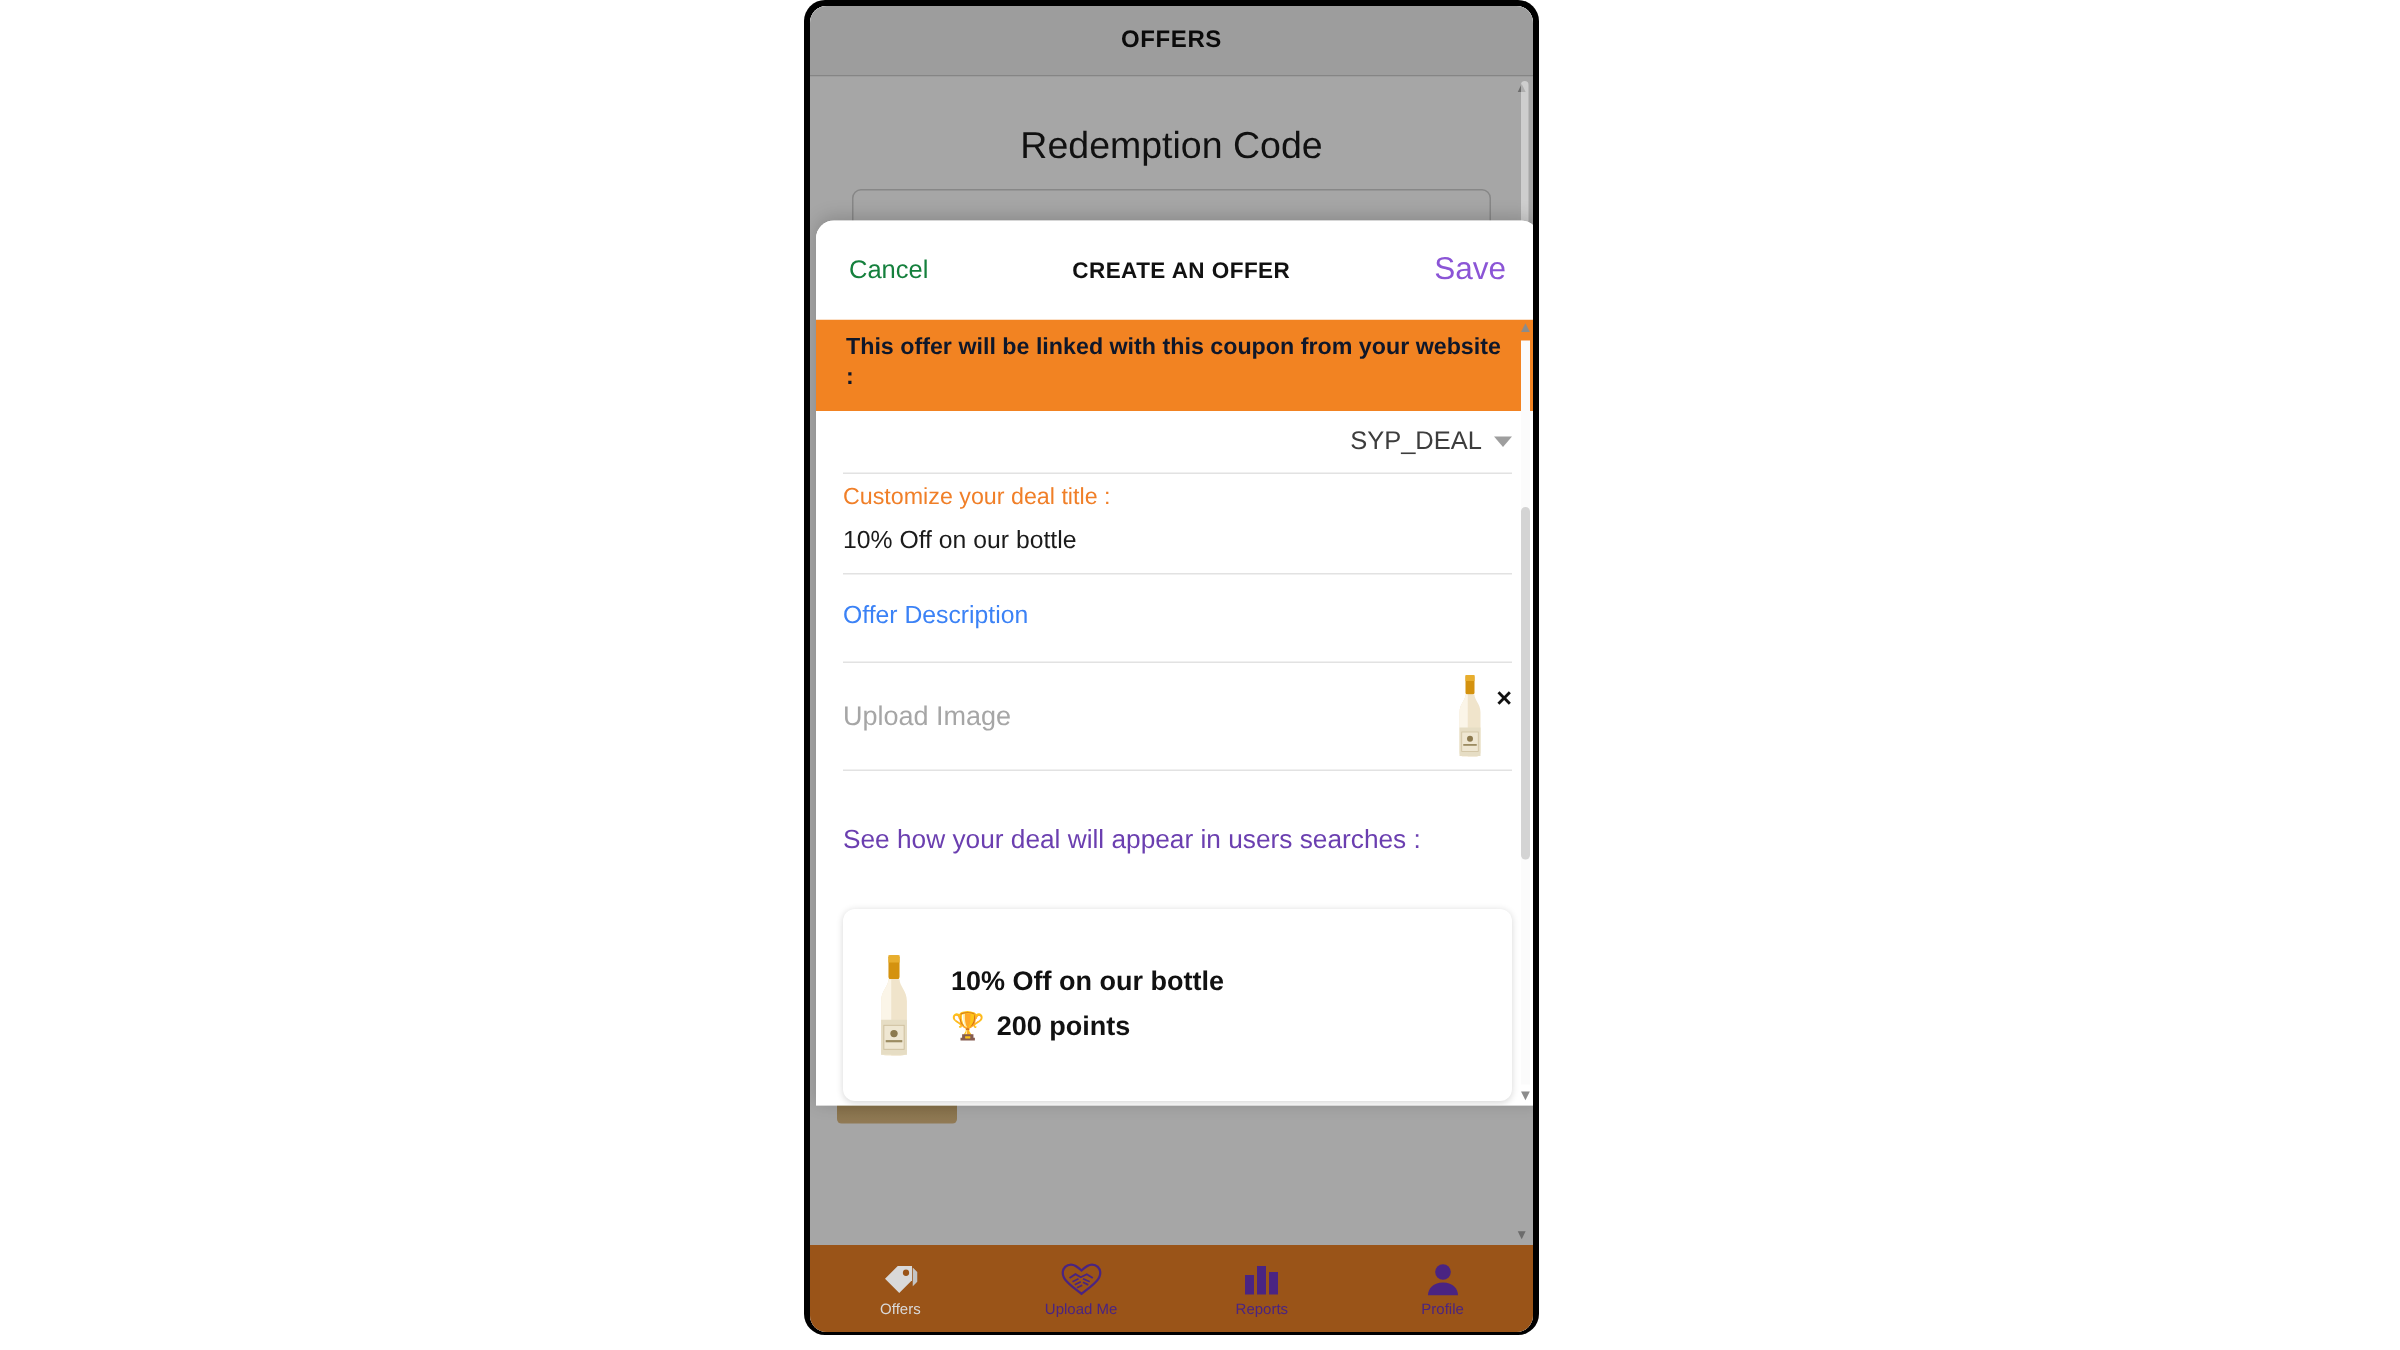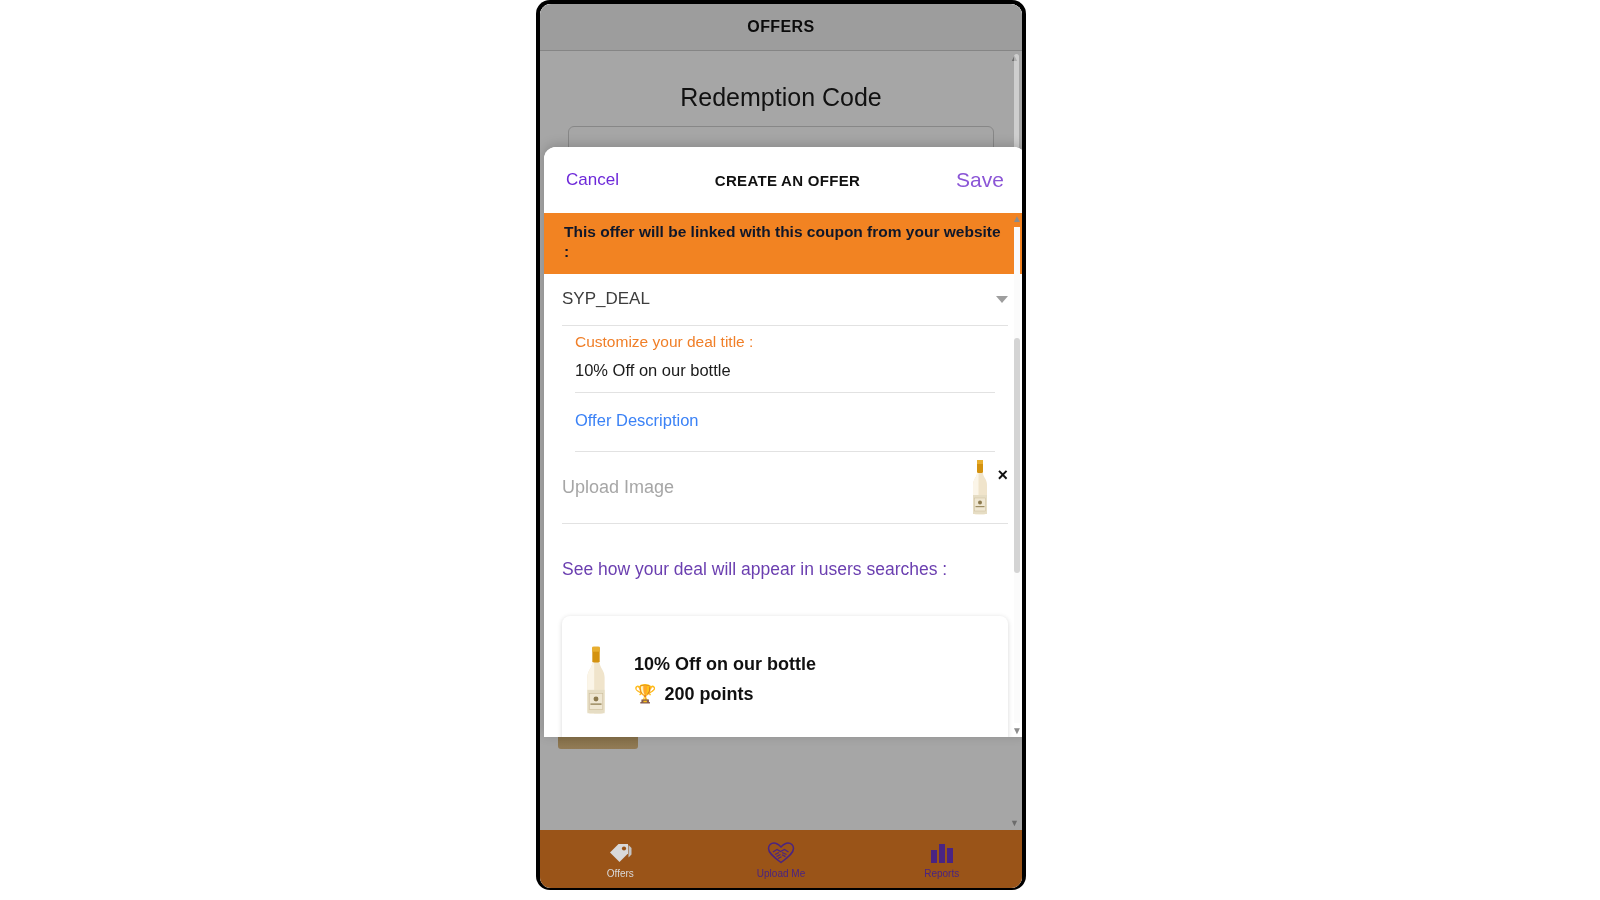--- a/index.html
+++ b/index.html
@@ -172,21 +172,21 @@
     overflow: hidden;
     box-shadow: 0 -2px 12px rgba(0,0,0,0.18);
   }
   .modal-header {
     height: 66px;
     display: flex; align-items: center; justify-content: space-between;
     padding: 0 22px;
     background: #ffffff;
   }
   .modal-cancel {
-    font-size: 17px; color: #6d28d9; cursor: pointer;
+    font-size: 17px; color: #15803d; cursor: pointer;
   }
   .modal-title {
     font-size: 15px; font-weight: bold; color: #111; letter-spacing: 0.3px;
   }
   .modal-save {
     font-size: 21px; color: #8b55d6; cursor: pointer;
   }
 
   .modal-body {
     position: absolute;
@@ -198,38 +198,38 @@
   .banner {
     background: #f28322;
     color: #0f172a;
     font-weight: bold;
     font-size: 15.5px;
     line-height: 1.32;
     padding: 9px 18px 11px 20px;
   }
 
   .coupon-select-row {
-    height: 52px;
-    display: flex; align-items: center; justify-content: space-between;
+    height: 42px;
+    display: flex; align-items: center; justify-content: flex-end;
     border-bottom: 1px solid #e2e2e2;
     margin: 0 18px;
     cursor: pointer;
   }
   .coupon-select-value {
     font-size: 17px; color: #3d3d3d; margin-right: 8px;
   }
   .caret-down {
     width: 0; height: 0;
     border-left: 6px solid transparent;
     border-right: 6px solid transparent;
     border-top: 7px solid #9e9e9e;
   }
 
   .field {
-    margin: 0 31px;
+    margin: 0 18px;
     border-bottom: 1px solid #e2e2e2;
     padding: 7px 0 9px 0;
   }
   .field-label {
     font-size: 15.5px; color: #f07f28; margin-bottom: 6px;
   }
   .field-value {
     font-size: 16.5px; color: #1b1b1b; padding: 4px 0 3px 0;
   }
   .field-placeholder {
@@ -361,20 +361,29 @@
       </div>
       <div class="tab">
         <span class="tab-icon">
           <svg width="26" height="24" viewBox="0 0 26 24">
             <rect x="2" y="9" width="6" height="13" fill="#4a2482"></rect>
             <rect x="10" y="3" width="6" height="19" fill="#4a2482"></rect>
             <rect x="18" y="7" width="6" height="15" fill="#4a2482"></rect>
           </svg>
         </span>
         <span class="tab-label">Reports</span>
+      </div>
+      <div class="tab">
+        <span class="tab-icon">
+          <svg width="26" height="24" viewBox="0 0 26 24">
+            <circle cx="13" cy="7" r="5.2" fill="#4a2482"></circle>
+            <path d="M13 14 C6 14 3 18.5 3 22.5 L23 22.5 C23 18.5 20 14 13 14 Z" fill="#4a2482"></path>
+          </svg>
+        </span>
+        <span class="tab-label">Profile</span>
       </div>
     </div>
 
     <div id="modal">
 
       <div class="modal-header">
         <span class="modal-cancel">Cancel</span>
         <span class="modal-title">CREATE AN OFFER</span>
         <span class="modal-save">Save</span>
       </div>

